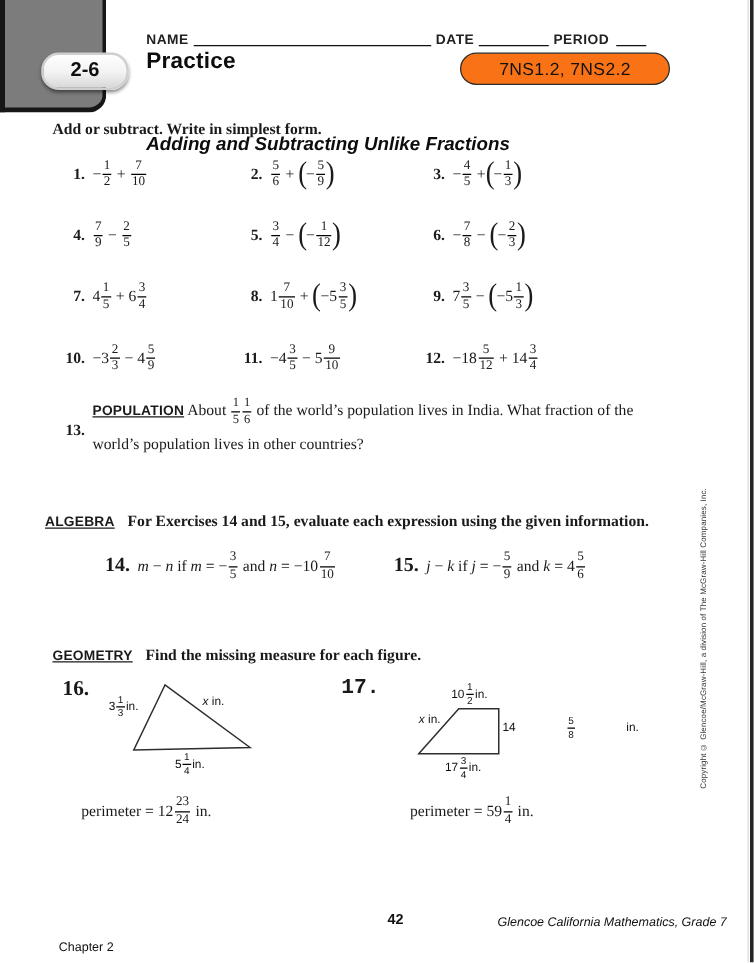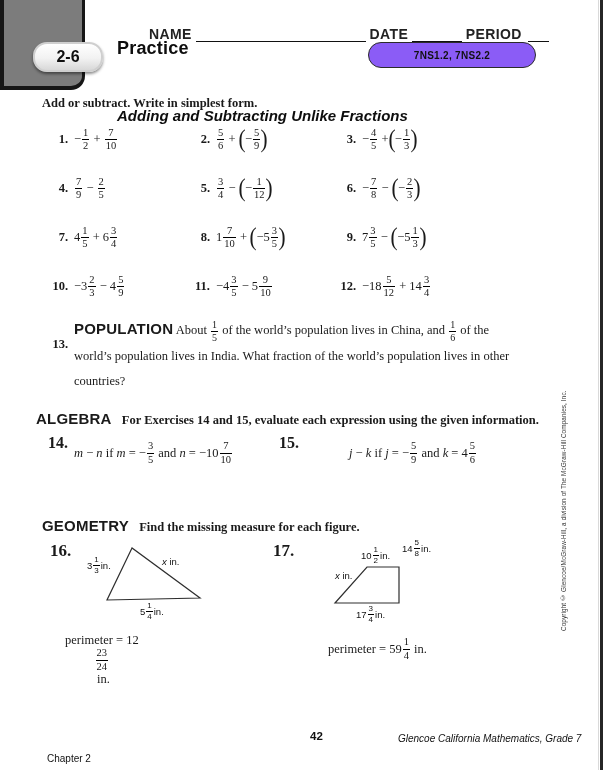--- a/index.html
+++ b/index.html
@@ -22,33 +22,33 @@
   .lesson-badge{
     left:33px;top:42px;width:66px;height:26px;border-radius:14px;
     background:linear-gradient(180deg,#ffffff 0%,#f2f2f2 55%,#d8d8d8 100%);
     border:2px solid #cfcfcf;box-shadow:0 2px 3px rgba(0,0,0,.45);
     display:flex;align-items:center;justify-content:center;
     font-family:"Liberation Sans",sans-serif;font-weight:700;font-size:16px;color:#101010;
     z-index:3;
   }
 
   
-  .id-row{left:117px;top:26px;width:400px;display:flex;align-items:flex-end;
-    font-family:"Liberation Sans",sans-serif;font-size:14px;font-weight:700;color:#222;letter-spacing:.4px;margin-left:32px;}
+  .id-row{left:117px;top:26px;width:400px;display:flex;
+    font-family:"Liberation Sans",sans-serif;font-size:11px;font-weight:700;color:#222;letter-spacing:.4px;}
   .id-row .rule{display:inline-block;border-bottom:1.5px solid #111;height:10px;}
   .rule-name{width:192px;margin:0 4px;}
   .rule-date{width:56px;margin:0 4px;}
   .rule-period{width:24px;margin-left:6px;}
 
   .practice-title{left:117px;top:38px;font-family:"Liberation Sans",sans-serif;
     font-weight:700;font-size:18px;color:#0d0d0d;letter-spacing:.2px;}
   .standards-pill{
     left:368px;top:42px;width:166px;height:24px;border:1.5px solid #2b2b2b;border-radius:13px;
-    display:flex;align-items:center;justify-content:center;background:#8b5cf6;
-    font-family:"Liberation Sans",sans-serif;font-weight:700;font-size:10px;color:#111;letter-spacing:.3px;}
+    display:flex;align-items:center;justify-content:center;background:#f97316;
+    font-family:"Liberation Sans",sans-serif;font-weight:400;font-size:14px;color:#111;letter-spacing:.3px;}
   .subtitle{left:117px;top:71px;font-family:"Liberation Sans",sans-serif;
     font-weight:700;font-style:italic;font-size:15px;color:#0d0d0d;margin-top:36px;}
   .instruction{left:42px;top:96px;font-weight:700;font-size:12.5px;}
 
   
   .problem-grid{left:42px;top:115px;width:535px;display:grid;
     grid-template-columns:142px 146px auto;grid-auto-rows:49px;align-items:center;}
   .prob{display:flex;align-items:center;font-size:12.5px;white-space:pre;}
   .prob-num{font-weight:700;width:26px;text-align:right;margin-right:6px;flex:none;}
 
@@ -58,42 +58,42 @@
   .frac .den{border-top:1px solid #000;padding:1px 1px 0 1px;margin-top:1px;}
   .frac .num{padding:0 1px;}
   .paren{font-size:25px;font-weight:400;line-height:.9;transform:scaleX(.85);margin:0 -1px;}
   .ital{font-style:italic;}
   .mathline{display:flex;align-items:center;white-space:pre;font-size:12.5px;}
 
   
   .wordprob{left:42px;top:316px;width:478px;display:flex;font-size:12.5px;}
   .wordprob .prob-num{align-self:flex-start;margin-top:21px;}
   .wordprob .body{line-height:25.5px;}
-  .inline-label{font-family:"Liberation Sans",sans-serif;font-weight:700;font-size:15px;letter-spacing:.2px;}
+  .inline-label{font-family:"Liberation Sans",sans-serif;font-weight:700;font-size:11px;letter-spacing:.2px;text-decoration:underline;}
   .body .frac{font-size:10px;}
 
   
   .section-head{font-size:12.5px;font-weight:700;white-space:pre;}
   .section-head .inline-label{margin-right:4px;}
   .algebra-head{left:36px;top:410px;}
-  .algebra-row{top:434px;height:38px;display:flex;}
+  .algebra-row{top:434px;height:38px;display:flex;align-items:center;margin-left:36px;}
   .alg14{left:42px;}
-  .alg15{left:273px;gap:44px;}
+  .alg15{left:273px;}
   .geometry-head{left:42px;top:517px;}
 
   .fig-num{font-weight:700;font-size:17px;}
   .fig-label{display:flex;align-items:center;font-family:"Liberation Sans",sans-serif;
     font-size:9.5px;white-space:pre;color:#111;}
   .fig-label .frac{font-size:8px;}
   .fig-label .frac .den{border-top-width:1px;}
   svg.figure{overflow:visible;}
   svg.figure path, svg.figure polygon{fill:none;stroke:#2e2e2e;stroke-width:1.2;}
 
   .perimeter-row{top:633px;height:32px;display:flex;align-items:center;white-space:pre;font-size:12.5px;}
-  .per16{left:65px;flex-direction:column;}
+  .per16{left:65px;}
   .per17{left:293px;margin-left:35px;}
 
   
   .copyright{
     left:556px;top:385px;height:252px;width:14px;
     writing-mode:vertical-rl;transform:rotate(180deg);
     font-family:"Liberation Sans",sans-serif;font-size:6.4px;color:#333;
     display:flex;align-items:center;justify-content:center;letter-spacing:.1px;}
 
   
@@ -141,55 +141,55 @@
   <div class="prob"><span class="prob-num">10.</span><span class="mathline"><span>−3</span><span class="frac"><span class="num">2</span><span class="den">3</span></span><span> − 4</span><span class="frac"><span class="num">5</span><span class="den">9</span></span></span></div>
   <div class="prob"><span class="prob-num">11.</span><span class="mathline"><span>−4</span><span class="frac"><span class="num">3</span><span class="den">5</span></span><span> − 5</span><span class="frac"><span class="num">9</span><span class="den">10</span></span></span></div>
   <div class="prob"><span class="prob-num">12.</span><span class="mathline"><span>−18</span><span class="frac"><span class="num">5</span><span class="den">12</span></span><span> + 14</span><span class="frac"><span class="num">3</span><span class="den">4</span></span></span></div>
 </div>
 
 <div class="abs wordprob">
   <span class="prob-num">13.</span>
   <span class="body"><span class="inline-label">POPULATION</span><span><span>  About </span><span class="frac">
           <span class="num">1</span>
           <span class="den">5</span>
-        </span><span> of the world’s population lives in China, and </span><span class="frac">
+        </span><span class="frac">
           <span class="num">1</span>
           <span class="den">6</span>
         </span><span> of the world’s population lives in India. What fraction of the world’s population lives in other countries?</span></span></span>
 </div>
 
 <div class="abs section-head algebra-head"><span class="inline-label">ALGEBRA</span><span>  For Exercises 14 and 15, evaluate each expression using the given information.</span></div>
 
 <div class="abs algebra-row alg14">
   <span class="prob-num">14.</span>
   <span class="mathline"><span class="ital">m</span><span> − </span><span class="ital">n</span><span> if </span><span class="ital">m</span><span> = −</span><span class="frac"><span class="num">3</span><span class="den">5</span></span><span> and </span><span class="ital">n</span><span> = −10</span><span class="frac"><span class="num">7</span><span class="den">10</span></span></span>
 </div>
 <div class="abs algebra-row alg15">
   <span class="prob-num">15.</span>
   <span class="mathline"><span class="ital">j</span><span> − </span><span class="ital">k</span><span> if </span><span class="ital">j</span><span> = −</span><span class="frac"><span class="num">5</span><span class="den">9</span></span><span> and </span><span class="ital">k</span><span> = 4</span><span class="frac"><span class="num">5</span><span class="den">6</span></span></span>
 </div>
 
 <div class="abs section-head geometry-head"><span class="inline-label">GEOMETRY</span><span>  Find the missing measure for each figure.</span></div>
 
 <div class="abs fig-num" style="left:50px;top:541px;">16.</div>
-<div class="abs fig-num" style="left:273px;top:541px;">17.</div>
+<div class="abs fig-num" style="left:273px;top:541px;font-family:Liberation Mono, monospace;">17.</div>
 
 <svg class="abs figure" style="left:100px;top:540px;" width="110" height="68" viewBox="0 0 110 68">
   <polygon points="32,8 7,60 100,58"></polygon>
 </svg>
 <div class="abs fig-label" style="left:87px;top:556px;"><span>3</span><span class="frac"><span class="num">1</span><span class="den">3</span></span><span>in.</span></div>
 <div class="abs fig-label" style="left:162px;top:556px;"><span class="ital">x</span><span> in.</span></div>
 <div class="abs fig-label" style="left:140px;top:602px;"><span>5</span><span class="frac"><span class="num">1</span><span class="den">4</span></span><span>in.</span></div>
 
 <svg class="abs figure" style="left:330px;top:560px;" width="80" height="50" viewBox="0 0 80 50">
   <polygon points="37,7 69,7 69,43 5,43"></polygon>
 </svg>
 <div class="abs fig-label" style="left:361px;top:546px;"><span>10</span><span class="frac"><span class="num">1</span><span class="den">2</span></span><span>in.</span></div>
 <div class="abs fig-label" style="left:335px;top:570px;"><span class="ital">x</span><span> in.</span></div>
-<div class="abs fig-label" style="left:402px;top:539px;"><span>14</span><span class="frac"><span class="num">5</span><span class="den">8</span></span><span>in.</span></div>
+<div class="abs fig-label" style="left:402px;top:573px;gap:40px;"><span>14</span><span class="frac"><span class="num">5</span><span class="den">8</span></span><span>in.</span></div>
 <div class="abs fig-label" style="left:356px;top:605px;"><span>17</span><span class="frac"><span class="num">3</span><span class="den">4</span></span><span>in.</span></div>
 
 <div class="abs perimeter-row per16"><span>perimeter = 12</span><span class="frac"><span class="num">23</span><span class="den">24</span></span><span> in.</span></div>
 <div class="abs perimeter-row per17"><span>perimeter = 59</span><span class="frac"><span class="num">1</span><span class="den">4</span></span><span> in.</span></div>
 
 <div class="abs copyright">Copyright © Glencoe/McGraw-Hill, a division of The McGraw-Hill Companies, Inc.</div>
 
 <div class="abs footer-left">Chapter 2</div>
 <div class="abs footer-page">42</div>
 <div class="abs footer-right">Glencoe California Mathematics, Grade 7</div>

